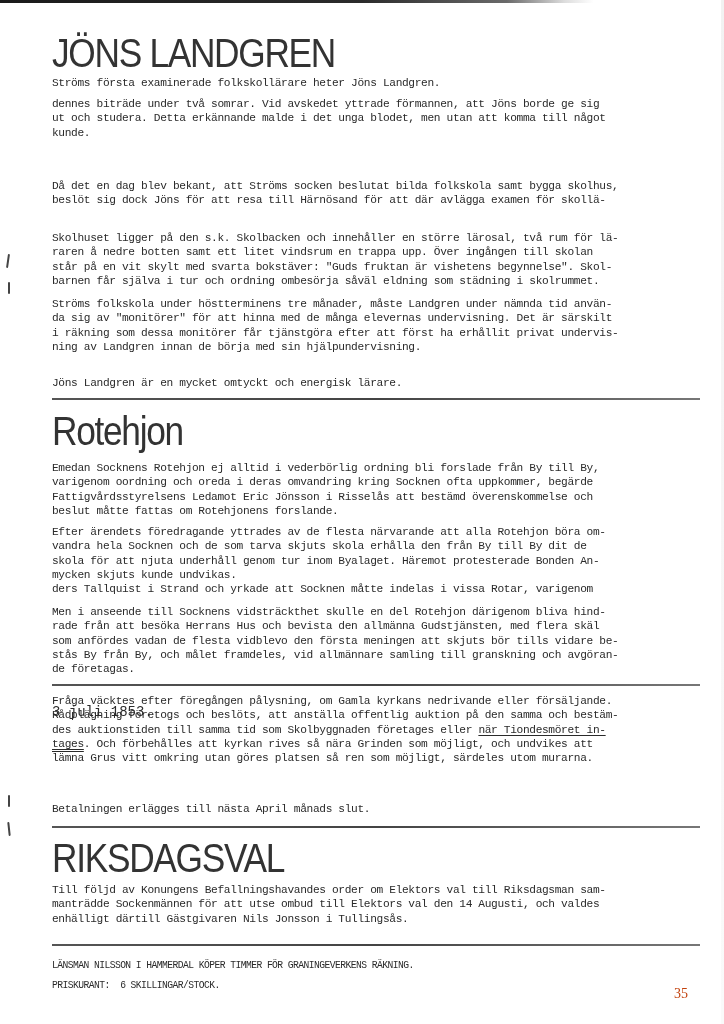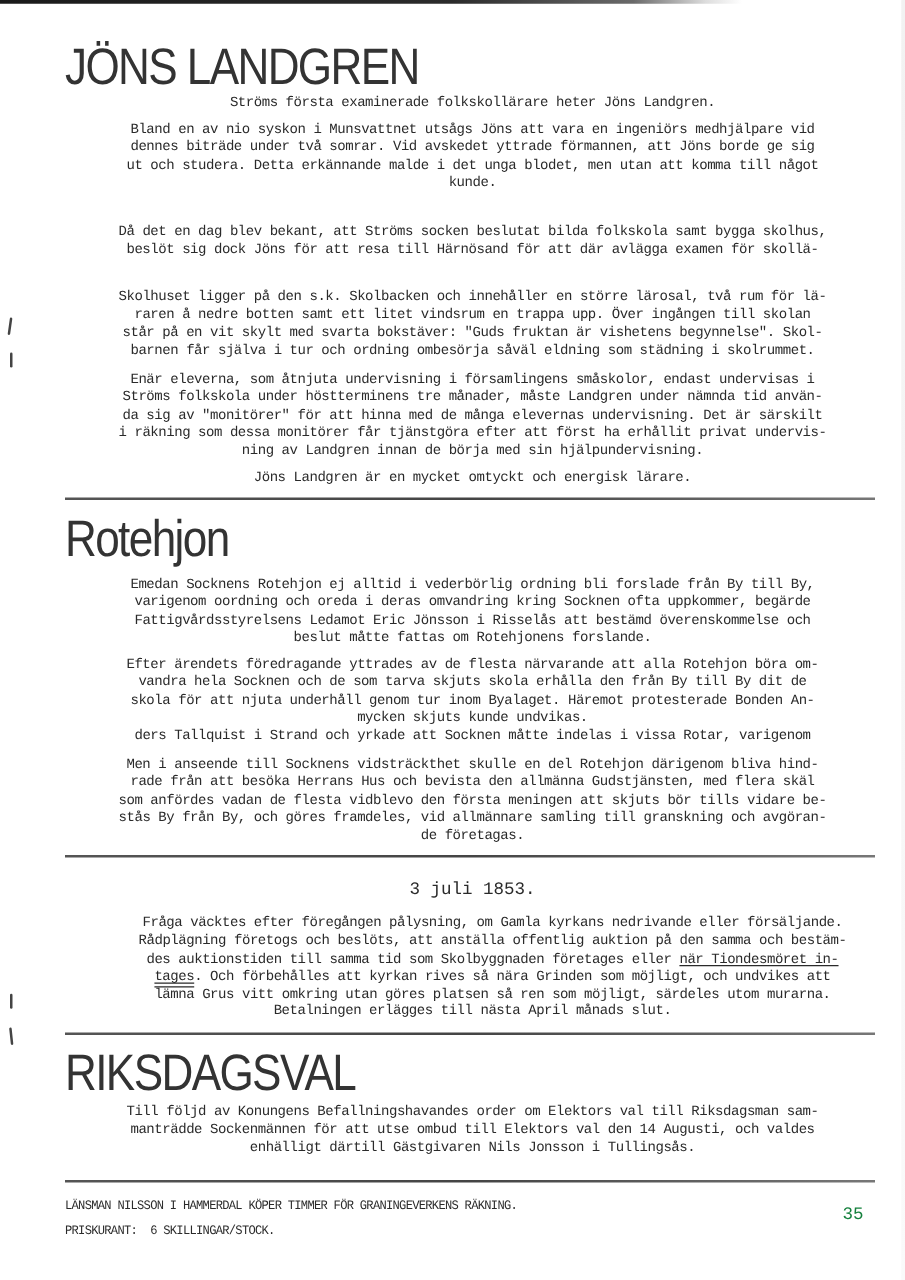--- a/index.html
+++ b/index.html
@@ -25,78 +25,75 @@
     font-weight: 400; color: #333;
     font-size: 41px; letter-spacing: -1.5px;
     transform: scaleX(0.86); transform-origin: left top;
     line-height: 1; margin: 0; white-space: nowrap;
   }
   .block {
     position: absolute; left: 52px; width: 652px;
     font-family: "Liberation Mono", monospace;
     font-size: 11.2px; line-height: 14.3px; color: #2a2a2a;
     letter-spacing: -0.35px;
-    text-align: center;
   }
   .block p { margin: 0; white-space: pre; }
   .rule {
     position: absolute; left: 52px; width: 648px; height: 2px;
     background: linear-gradient(to right, #555, #444 50%, #777);
   }
   .ul { text-decoration: underline; text-decoration-thickness: 1px; text-underline-offset: 2px; }
   .ol { text-decoration: overline; text-decoration-thickness: 1px; }
   .caps {
     position: absolute; left: 52px;
     font-family: "Liberation Mono", monospace; font-size: 10.4px;
     letter-spacing: -0.6px; color: #2a2a2a; white-space: pre;
     transform: scaleX(0.93); transform-origin: left top;
   }
   .page-number {
-    position: absolute; left: 674px; top: 964px;
-    font-family: Liberation Mono, monospace; font-size: 14px; color: #15803d;
+    position: absolute; left: 674px; top: 986px;
+    font-family: Liberation Serif, serif; font-size: 14px; color: #c2410c;
   }
 </style>
 </head>
 <body>
 
 <div class="scan-top"></div>
 <div class="scan-right"></div>
 
 <div class="margin-mark" style="left:7px; top:254px; height:14px; transform:rotate(8deg);"></div>
 <div class="margin-mark" style="left:8px; top:282px; height:12px;"></div>
 <div class="margin-mark" style="left:8px; top:795px; height:12px;"></div>
 <div class="margin-mark" style="left:8px; top:822px; height:14px; transform:rotate(-6deg);"></div>
 
 <h1 class="heading" style="top:33px;">JÖNS LANDGREN</h1>
 
 <div class="block" style="top:76px;">
   <p>Ströms första examinerade folkskollärare heter Jöns Landgren.</p>
 </div>
 
 <div class="block" style="top:97px;">
-  <p>Bland en av nio syskon i Munsvattnet utsågs Jöns att vara en ingeniörs medhjälpare vid</p>
   <p>dennes biträde under två somrar. Vid avskedet yttrade förmannen, att Jöns borde ge sig</p>
   <p>ut och studera. Detta erkännande malde i det unga blodet, men utan att komma till något</p>
   <p>kunde.</p>
 </div>
 
 <div class="block" style="top:179px;">
   <p>Då det en dag blev bekant, att Ströms socken beslutat bilda folkskola samt bygga skolhus,</p>
   <p>beslöt sig dock Jöns för att resa till Härnösand för att där avlägga examen för skollä-</p>
 </div>
 
 <div class="block" style="top:231px;">
   <p>Skolhuset ligger på den s.k. Skolbacken och innehåller en större lärosal, två rum för lä-</p>
   <p>raren å nedre botten samt ett litet vindsrum en trappa upp. Över ingången till skolan</p>
   <p>står på en vit skylt med svarta bokstäver: "Guds fruktan är vishetens begynnelse". Skol-</p>
   <p>barnen får själva i tur och ordning ombesörja såväl eldning som städning i skolrummet.</p>
 </div>
 
 <div class="block" style="top:297px;">
-  <p>Enär eleverna, som åtnjuta undervisning i församlingens småskolor, endast undervisas i</p>
   <p>Ströms folkskola under höstterminens tre månader, måste Landgren under nämnda tid använ-</p>
   <p>da sig av "monitörer" för att hinna med de många elevernas undervisning. Det är särskilt</p>
   <p>i räkning som dessa monitörer får tjänstgöra efter att först ha erhållit privat undervis-</p>
   <p>ning av Landgren innan de börja med sin hjälpundervisning.</p>
 </div>
 
 <div class="block" style="top:376px;">
   <p>Jöns Landgren är en mycket omtyckt och energisk lärare.</p>
 </div>
 
@@ -116,31 +113,31 @@
   <p>vandra hela Socknen och de som tarva skjuts skola erhålla den från By till By dit de</p>
   <p>skola för att njuta underhåll genom tur inom Byalaget. Häremot protesterade Bonden An-</p>
   <p>mycken skjuts kunde undvikas.</p>
   <p>ders Tallquist i Strand och yrkade att Socknen måtte indelas i vissa Rotar, varigenom</p>
 </div>
 
 <div class="block" style="top:605px;">
   <p>Men i anseende till Socknens vidsträckthet skulle en del Rotehjon därigenom bliva hind-</p>
   <p>rade från att besöka Herrans Hus och bevista den allmänna Gudstjänsten, med flera skäl</p>
   <p>som anfördes vadan de flesta vidblevo den första meningen att skjuts bör tills vidare be-</p>
-  <p>stås By från By, och göres framdeles, vid allmännare samling till granskning och avgöran-</p>
+  <p>stås By från By, och målet framdeles, vid allmännare samling till granskning och avgöran-</p>
   <p>de företagas.</p>
 </div>
 
 <div class="rule" style="top:684px;"></div>
 
 <div class="block" style="top:705px; font-family:Liberation Mono, monospace; font-size:14px; letter-spacing:0;">
   <p>3 juli 1853.</p>
 </div>
 
-<div class="block" style="top:732px;margin-left:16px;">
+<div class="block" style="top:694px;">
   <p>Fråga väcktes efter föregången pålysning, om Gamla kyrkans nedrivande eller försäljande.</p>
   <p>Rådplägning företogs och beslöts, att anställa offentlig auktion på den samma och bestäm-</p>
   <p><span>des auktionstiden till samma tid som Skolbyggnaden företages eller </span><span class="ul">när Tiondesmöret in-</span></p>
   <p><span class="ul">tages</span><span>. Och förbehålles att kyrkan rives så nära Grinden som möjligt, och undvikes att</span></p>
   <p><span class="ol">lämna</span><span> Grus vitt omkring utan göres platsen så ren som möjligt, särdeles utom murarna.</span></p>
 </div>
 
 <div class="block" style="top:802px;">
   <p>Betalningen erlägges till nästa April månads slut.</p>
 </div>

